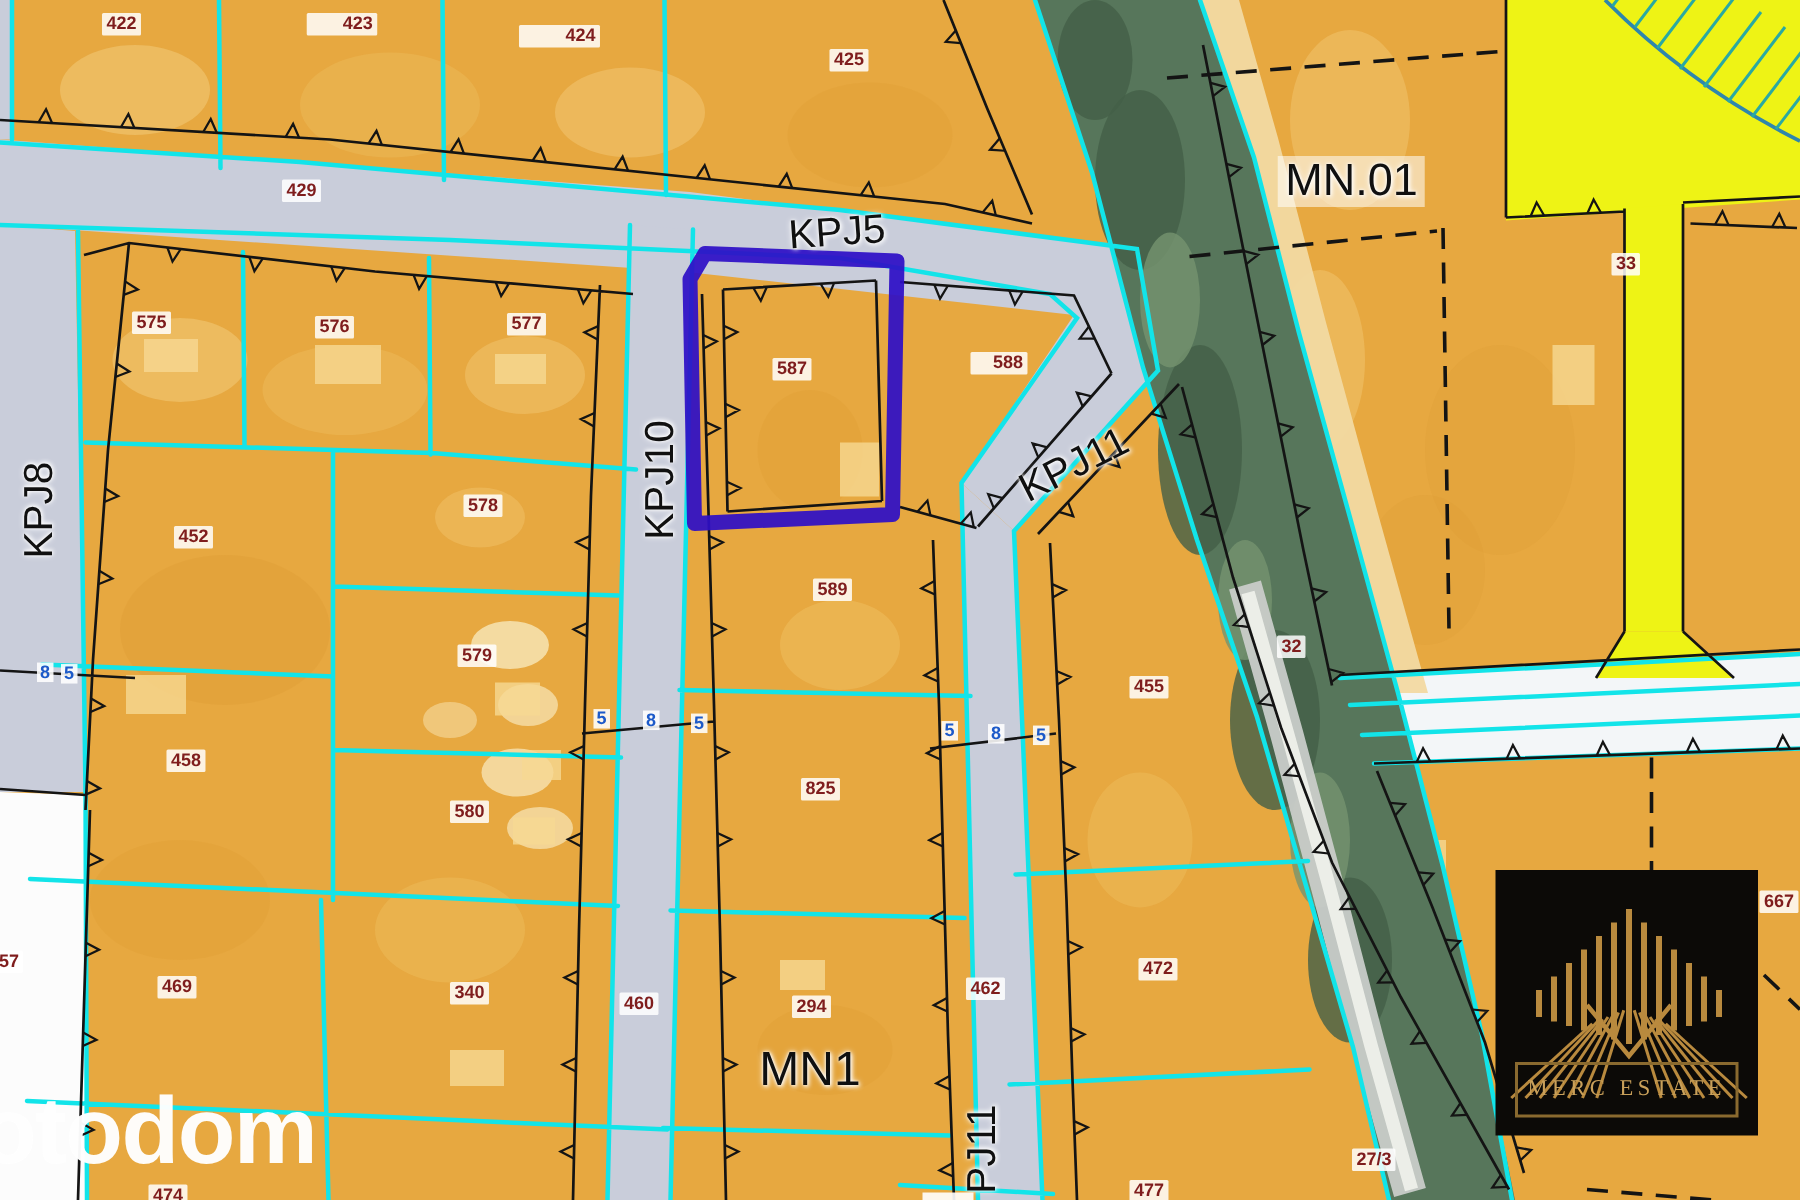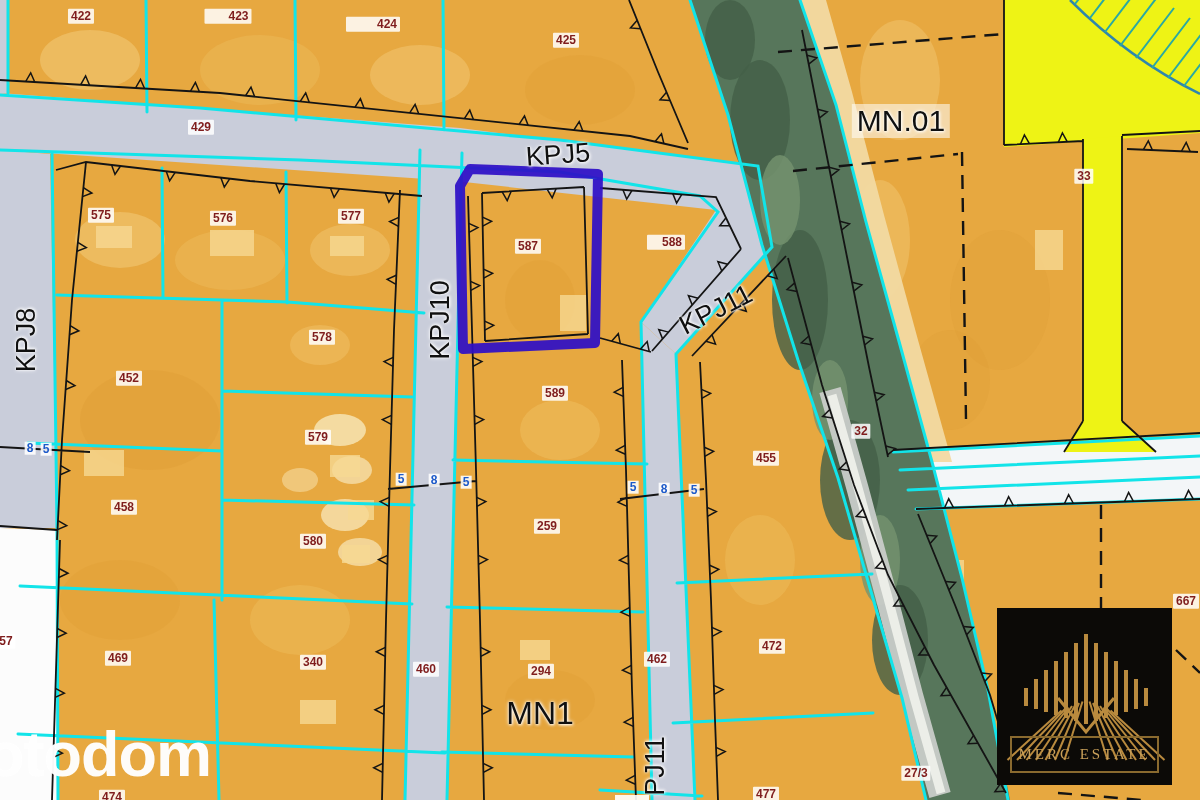--- a/index.html
+++ b/index.html
@@ -11,21 +11,21 @@
           color:#7f1d1d;font-weight:bold;font-size:12px;line-height:1.06;padding:1px 3px;
           white-space:nowrap;border-radius:1px;}
   .dlabel{position:absolute;transform:translate(-50%,-50%);background:rgba(255,255,255,.88);
           color:#1d5ac9;font-weight:bold;font-size:12px;line-height:1.05;padding:0 2px;
           white-space:nowrap;}
   .zlabel{position:absolute;color:#101010;font-size:26px;white-space:nowrap;
           text-shadow:0 0 4px rgba(255,255,255,.95),0 0 2px rgba(255,255,255,.9),1px 1px 3px rgba(255,255,255,.8);}
   .zlabel.chip{background:rgba(255,255,255,.55);padding:0 5px;}
   .watermark{position:absolute;left:-14px;top:723px;color:#ffffff;opacity:.97;font-weight:800;
              font-size:63px;letter-spacing:-1px;line-height:1;}
-  .logo{position:absolute;left:997px;top:608px;width:175px;height:177px;background:#0c0a07;text-align:right;}
+  .logo{position:absolute;left:997px;top:580px;width:175px;height:177px;background:#0c0a07;text-align:right;}
   .logo-text-box{position:absolute;left:13px;right:13px;top:128px;height:33px;
                  border:2px solid #8a6a2f;display:flex;align-items:center;justify-content:center;}
   .logo-text-box span{color:#c9a05a;font-family:"Liberation Serif",serif;font-size:15px;
                       letter-spacing:3px;white-space:nowrap;}
 </style>
 </head>
 <body>
 
 <div class="stage">
   <svg id="map-svg" width="1200" height="800" viewBox="0 0 1200 800">
@@ -109,28 +109,28 @@
       <div class="plabel" style="left: 81px; top: 16px;">422</div>
       <div class="plabel" style="left: 228px; top: 16px; padding-left: 24px;">423</div>
       <div class="plabel" style="left: 373px; top: 24px; padding-left: 31px;">424</div>
       <div class="plabel" style="left: 566px; top: 40px;">425</div>
       <div class="plabel" style="left: 201px; top: 127px;">429</div>
       <div class="plabel" style="left: 101px; top: 215px;">575</div>
       <div class="plabel" style="left: 223px; top: 218px;">576</div>
       <div class="plabel" style="left: 351px; top: 216px;">577</div>
       <div class="plabel" style="left: 528px; top: 246px;">587</div>
       <div class="plabel" style="left: 666px; top: 242px; padding-left: 15px;">588</div>
-      <div class="plabel" style="left: 129px; top: 358px; margin-top: 20px;">452</div>
+      <div class="plabel" style="left: 129px; top: 358px;">452</div>
       <div class="plabel" style="left: 322px; top: 337px;">578</div>
       <div class="plabel" style="left: 555px; top: 393px;">589</div>
       <div class="plabel" style="left: 318px; top: 437px;">579</div>
       <div class="plabel" style="left: 313px; top: 541px;">580</div>
       <div class="plabel" style="left: 124px; top: 507px;">458</div>
       <div class="plabel" style="left: 766px; top: 458px;">455</div>
-      <div class="plabel" style="left: 547px; top: 526px;">259</div>
+      <div class="plabel" style="left: 547px; top: 526px;">825</div>
       <div class="plabel" style="left: 861px; top: 431px;">32</div>
       <div class="plabel" style="left: 1084px; top: 176px;">33</div>
       <div class="plabel" style="left: 118px; top: 658px;">469</div>
       <div class="plabel" style="left: 313px; top: 662px;">340</div>
       <div class="plabel" style="left: 541px; top: 671px;">294</div>
       <div class="plabel" style="left: 426px; top: 669px;">460</div>
       <div class="plabel" style="left: 657px; top: 659px; text-align: right;">462</div>
       <div class="plabel" style="left: 772px; top: 646px;">472</div>
       <div class="plabel" style="left: 6px; top: 641px;">57</div>
       <div class="plabel" style="left: 1186px; top: 601px;">667</div>

